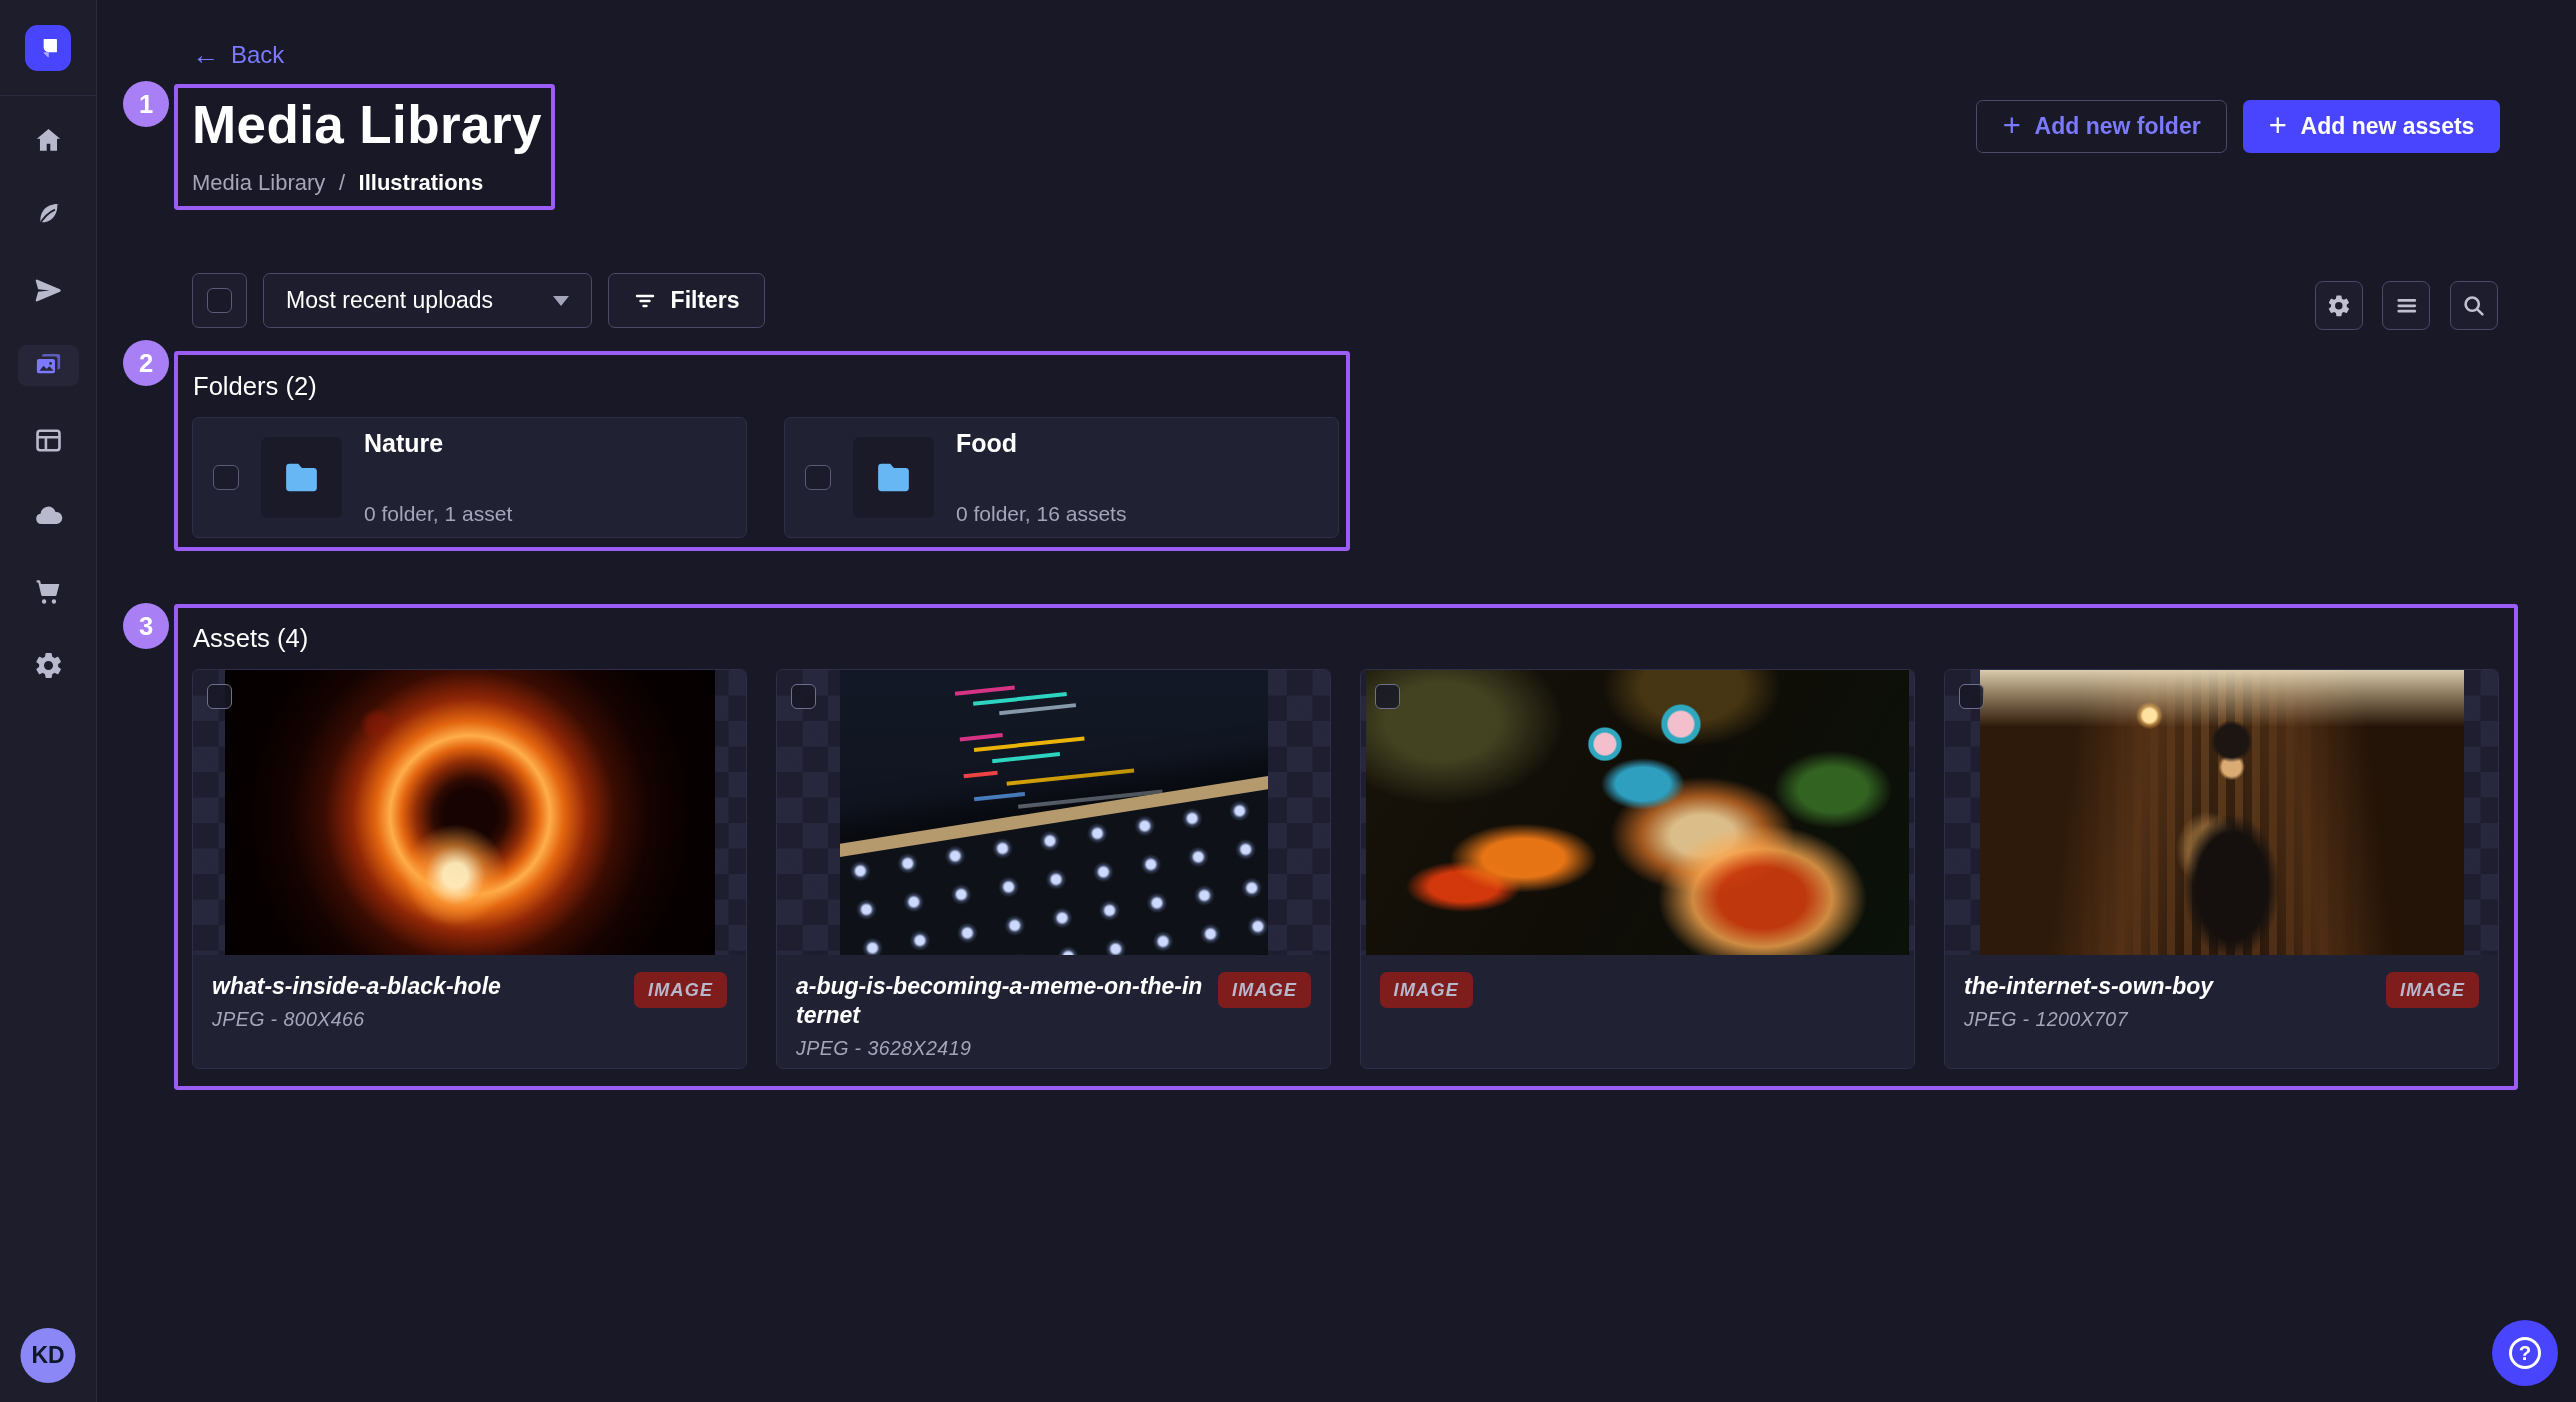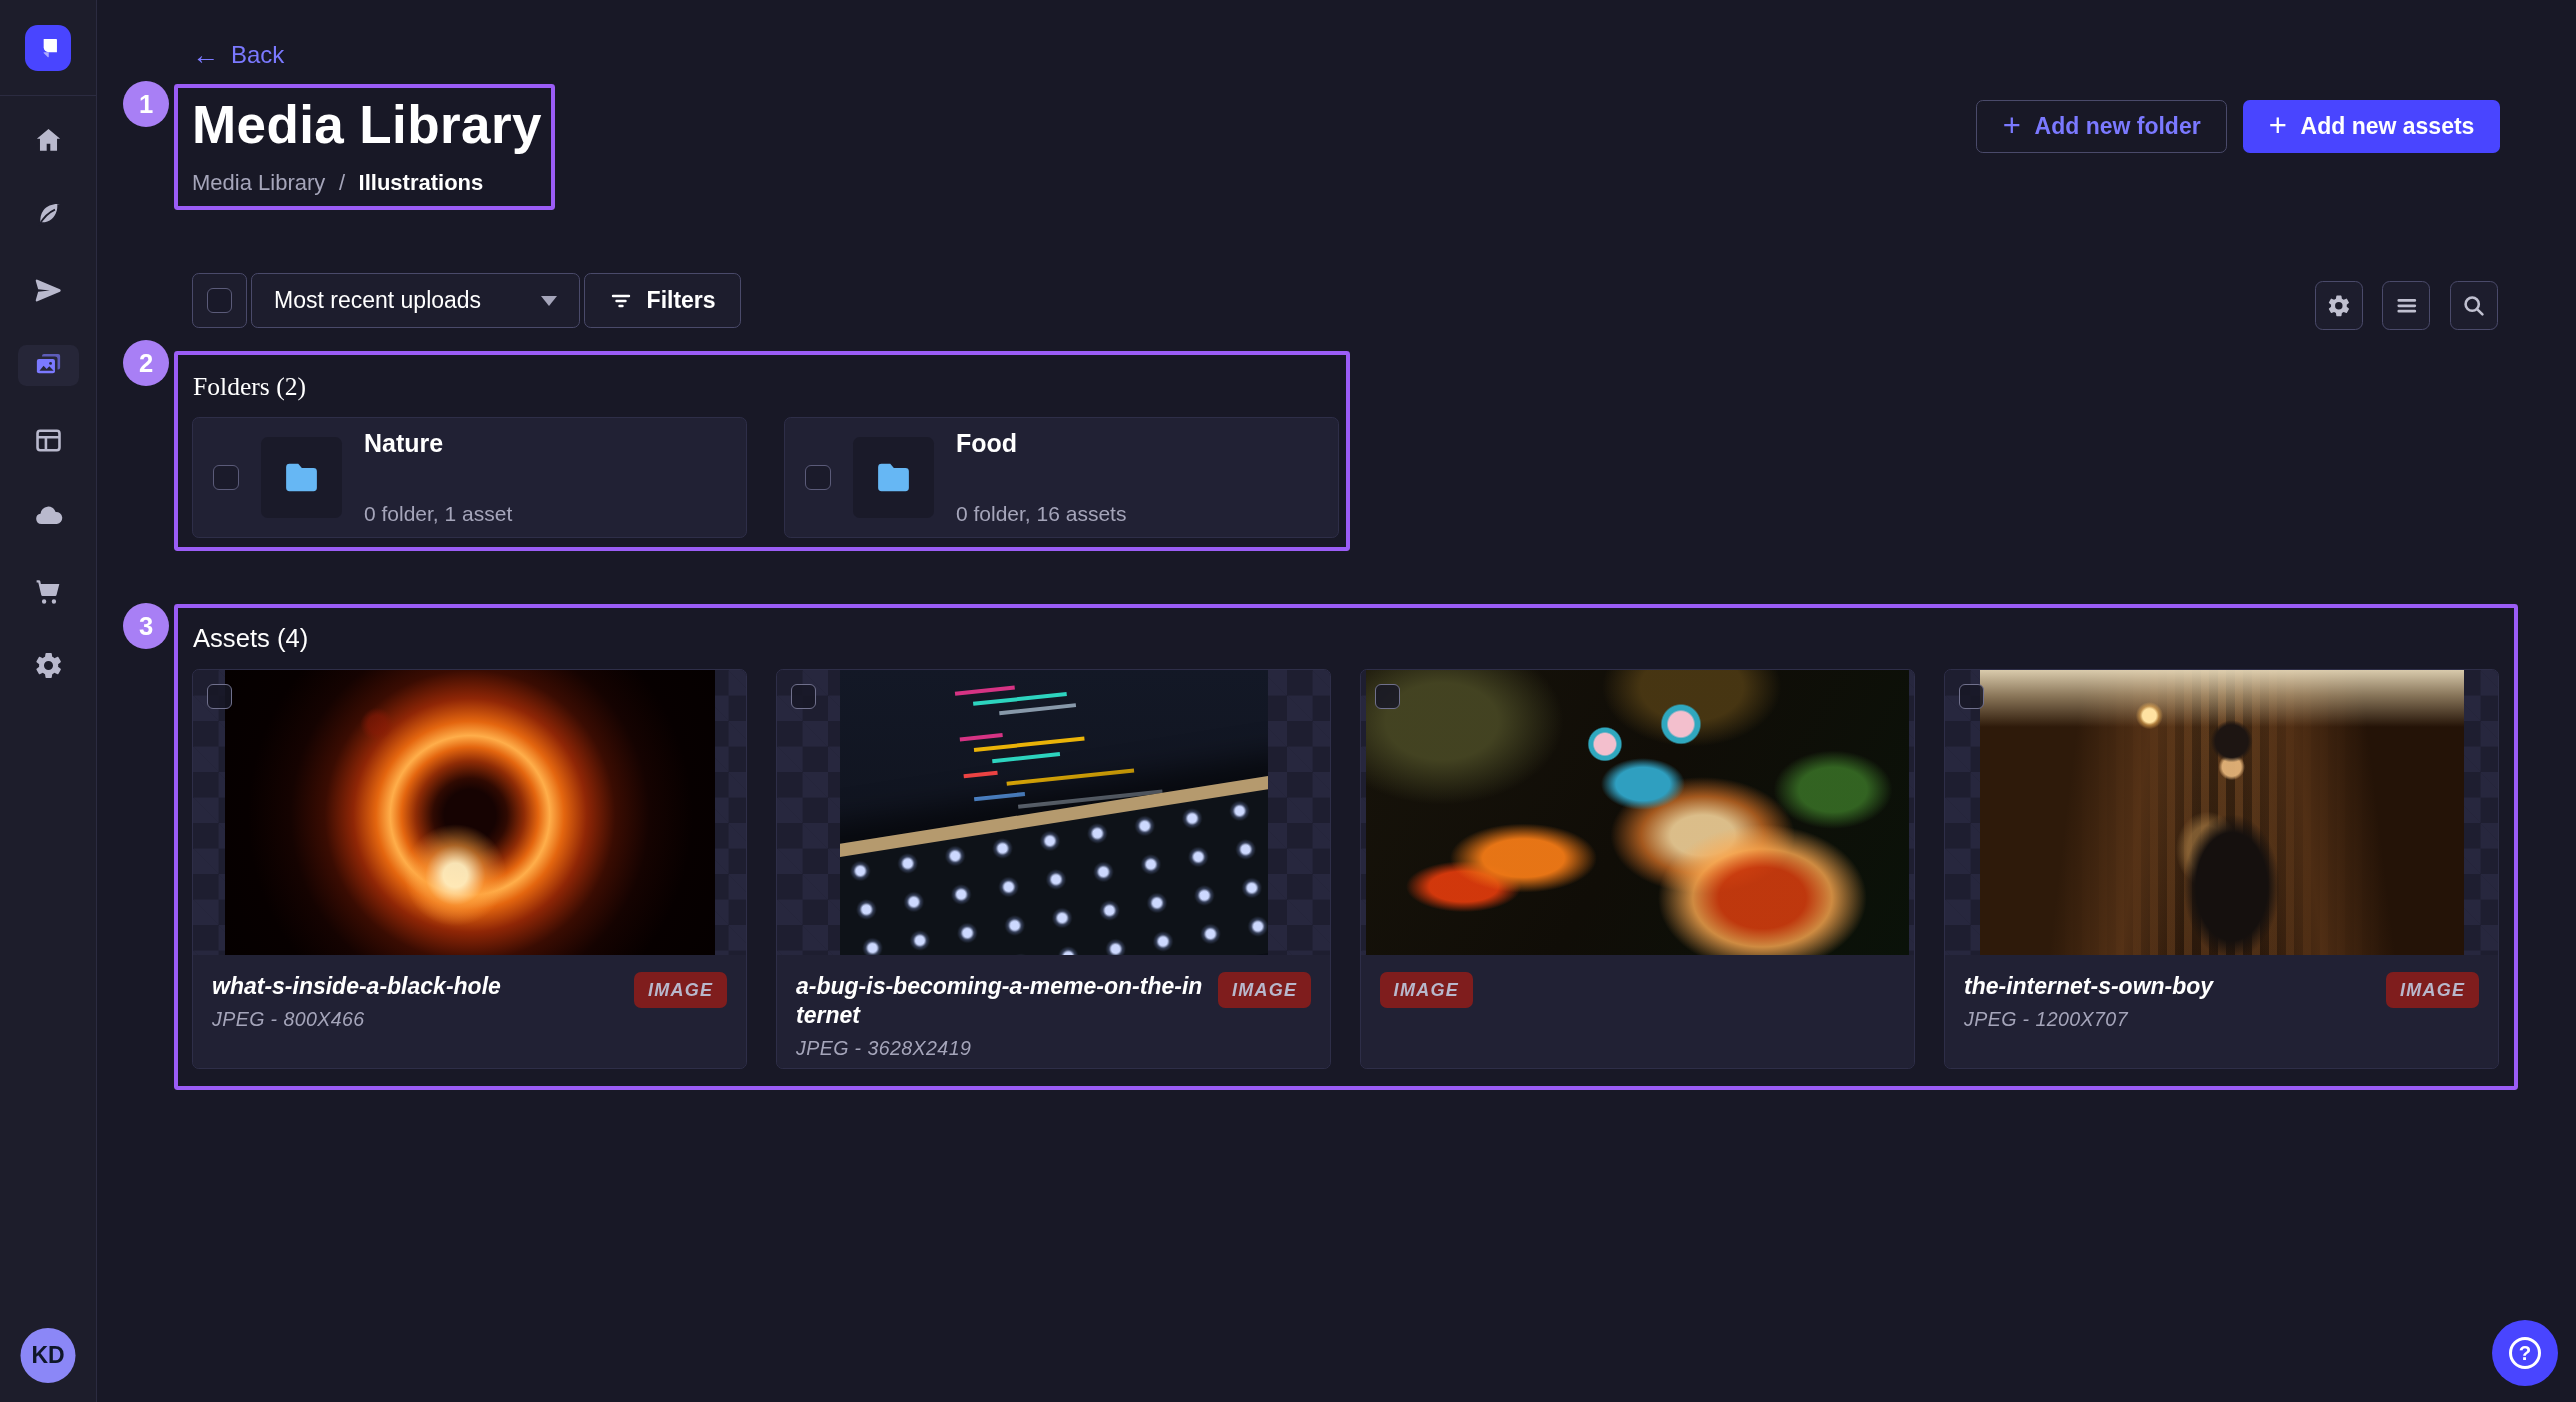--- a/index.html
+++ b/index.html
@@ -25,37 +25,37 @@
   .crumb-sep{margin:0 13.6px;}
   .crumb-current{color:#ffffff;font-weight:bold;}
   .header-actions{position:absolute;top:100px;right:76px;display:flex;gap:16px;z-index:5;}
   .btn{height:53px;border-radius:6.8px;display:flex;align-items:center;justify-content:center;gap:13.6px;padding:0 25.6px;
        font-size:23px;font-weight:bold;cursor:pointer;box-sizing:border-box;}
   .btn-secondary{border:0.9px solid #4a4a6a;color:#7b79ff;background:transparent;}
   .btn-primary{background:#4945ff;color:#ffffff;}
   .plus{font-size:31px;font-weight:normal;line-height:1;margin-top:-2.6px;}
 
   
-  .toolbar-left{position:absolute;left:192px;top:273px;display:flex;gap:4px;z-index:5;align-items:center;}
+  .toolbar-left{position:absolute;left:192px;top:273px;display:flex;gap:16px;z-index:5;align-items:center;}
   .selectall{width:55px;height:55px;border:0.9px solid #4a4a6a;border-radius:6.8px;background:#1d1d2d;
     display:flex;align-items:center;justify-content:center;cursor:pointer;box-sizing:border-box;}
   .checkbox{width:25.6px;height:25.6px;border:1.7px solid #5b5b79;border-radius:6px;background:rgba(24,24,38,.6);box-sizing:border-box;cursor:pointer;}
   .sortbox{width:329px;height:55px;border:0.9px solid #4a4a6a;border-radius:6.8px;background:#1d1d2d;display:flex;align-items:center;
     justify-content:space-between;padding:0 22px;box-sizing:border-box;color:#ffffff;font-size:23px;cursor:pointer;}
   .caret{width:0;height:0;border-left:8.5px solid transparent;border-right:8.5px solid transparent;border-top:10.2px solid #a5a5ba;}
   .filterbox{height:55px;border:0.9px solid #4a4a6a;border-radius:6.8px;background:#1d1d2d;display:flex;align-items:center;
     gap:13.6px;padding:0 24px;box-sizing:border-box;color:#ffffff;font-size:23px;font-weight:bold;cursor:pointer;}
   .toolbar-right{position:absolute;top:281px;right:78px;display:flex;gap:19.6px;z-index:5;}
   .icon-btn{width:48px;height:49px;border:0.9px solid #4a4a6a;border-radius:7.7px;background:#1d1d2d;display:flex;align-items:center;
     justify-content:center;color:#c0c0d0;cursor:pointer;box-sizing:border-box;}
   .icon-btn svg{width:25.6px;height:25.6px;}
 
   
   .section-head{position:absolute;color:#ffffff;font-size:25.6px;font-weight:500;z-index:5;}
-  .folders-head{left:193px;top:372px;font-family:Liberation Serif, serif;}
+  .folders-head{left:193px;top:372px;}
   .assets-head{left:193px;top:624px;}
   .folders-row{position:absolute;left:192px;top:417px;display:flex;gap:37px;z-index:5;}
   .folder-card{width:555px;height:121px;background:#212134;border:0.9px solid #2e2e48;border-radius:6.8px;
     display:flex;align-items:center;gap:22px;padding:0 20.4px;box-sizing:border-box;cursor:pointer;}
   .folder-tile{width:81px;height:81px;border-radius:6.8px;background:#1a1a29;display:flex;align-items:center;justify-content:center;flex:none;}
   .folder-tile svg{width:41px;height:41px;}
   .folder-name{color:#ffffff;font-size:25px;font-weight:bold;margin-bottom:7.7px;}
   .folder-meta{color:#a5a5ba;font-size:21px;margin-top:44px;}
 
   .assets-row{position:absolute;left:192px;top:669px;display:flex;gap:29px;z-index:5;}

